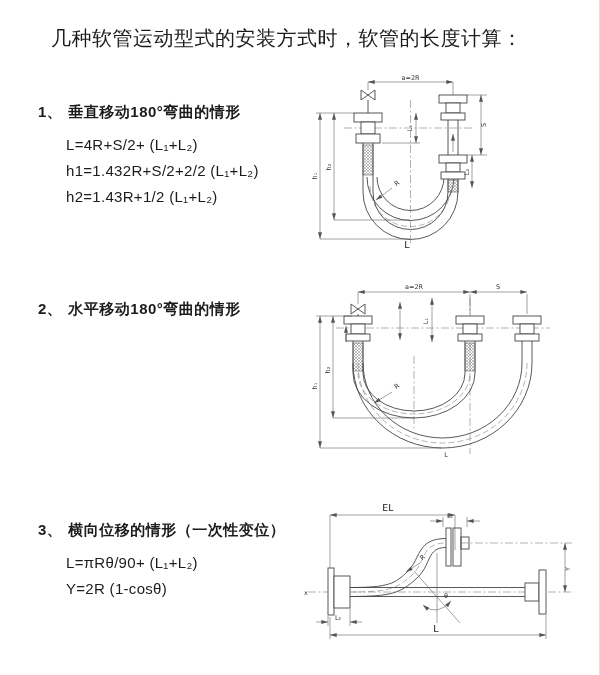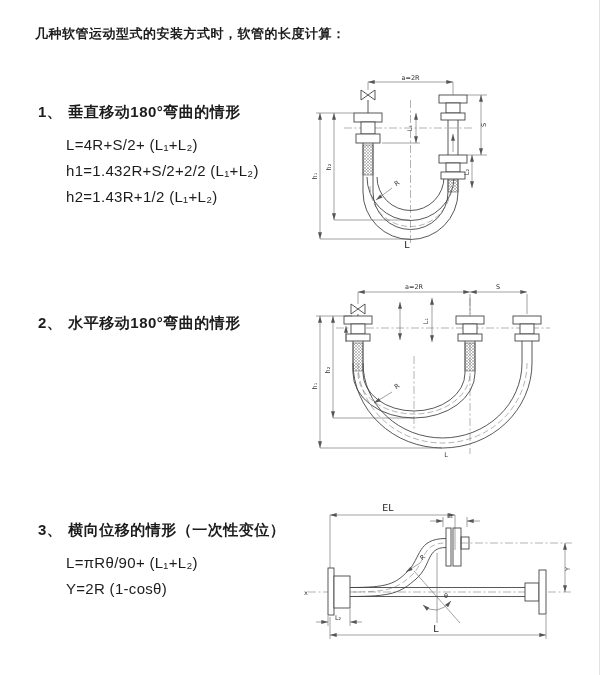--- a/index.html
+++ b/index.html
@@ -2,30 +2,30 @@
 <html><head>
 <meta charset="utf-8">
 <style>
   html,body{margin:0;padding:0;}
   body{
     width:600px;height:675px;position:relative;background:#fff;
     font-family:"Liberation Sans","DejaVu Sans",sans-serif;color:#1c1c1c;
     border-right:1px solid #e3e3e3;box-sizing:border-box;overflow:hidden;
   }
   .page-title{
-    position:absolute;left:35px;top:25px;font-size:13px;font-weight:bold;
+    position:absolute;left:51px;top:25px;font-size:20px;font-weight:normal;
     letter-spacing:0.5px;white-space:nowrap;
   }
   .section{position:absolute;left:38px;width:300px;}
   .sec-head{font-size:15px;font-weight:bold;white-space:nowrap;letter-spacing:0.5px;}
   .sec-head .idx{margin-right:6px;}
   .formulas{margin:10px 0 0 28px;}
   .formula{font-size:15px;line-height:26px;white-space:nowrap;letter-spacing:0.3px;}
   #sec1{top:103px;}
-  #sec2{top:300px;margin-top:14px;}
+  #sec2{top:300px;}
   #sec3{top:521px;}
   svg{position:absolute;overflow:visible;}
   #svg1{left:308px;top:72px;}
   #svg2{left:308px;top:268px;}
   #svg3{left:300px;top:495px;}
   svg .obj{stroke:#454545;stroke-width:0.9;fill:none;}
   svg .objf{stroke:#454545;stroke-width:0.9;fill:#ffffff;}
   svg .dim{stroke:#555;stroke-width:0.55;fill:none;}
   svg .cl{stroke:#666;stroke-width:0.5;fill:none;stroke-dasharray:8 2.5 2 2.5;}
   svg .dsh{stroke:#666;stroke-width:0.5;fill:none;stroke-dasharray:6 3;}

